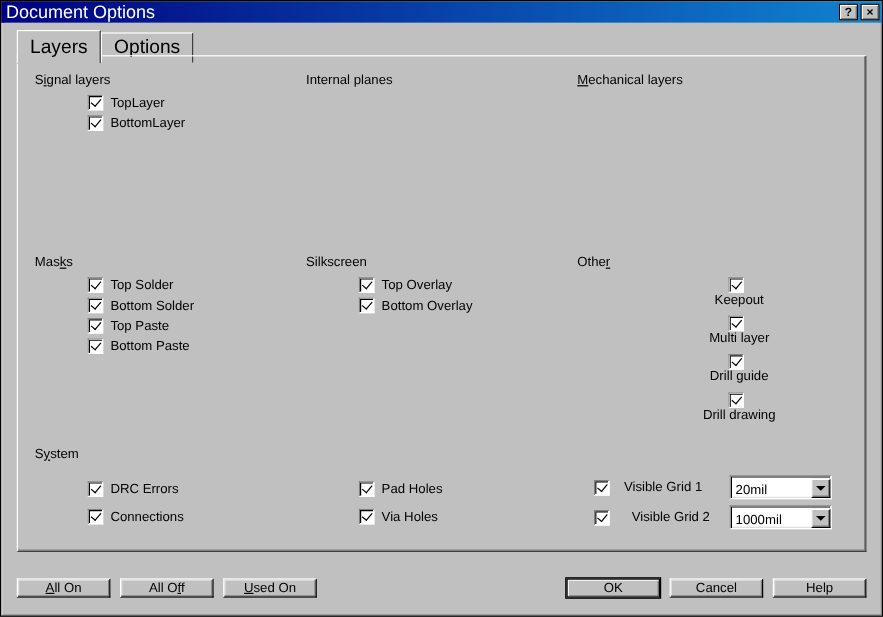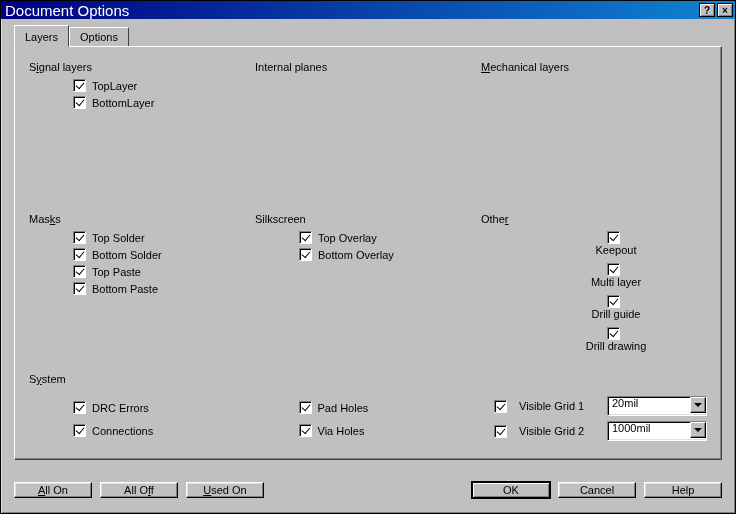--- a/index.html
+++ b/index.html
@@ -46,21 +46,21 @@
   position: absolute;
   top: 8px; left: 10px;
   display: flex;
 }
 .tab {
   padding: 3px 10px 3px 10px;
   background: #c0c0c0;
   border-top: 1px solid #fff;
   border-left: 1px solid #fff;
   border-right: 1px solid #404040;
-  font-size: 11px;
+  font-size: 16px;
   position: relative;
   cursor: default;
 }
 .tab.active {
   z-index: 3;
   margin-top: -2px;
   padding-top: 5px;
   border-bottom: 1px solid #c0c0c0;
   margin-bottom: -1px;
 }
@@ -109,28 +109,28 @@
   border-left: 1.7px solid #000;
   border-bottom: 1.7px solid #000;
   transform: rotate(-50deg);
 }
 .masks-row { display:flex; margin-top: 100px; }
 .row { display:flex; }
 .other-block .chk-row { margin-bottom: 7px; flex-direction: column; }
 .system-row .chk-row { margin: 10px 0 10px 14px;}
 .grid-field-row { display:flex; align-items:center; margin: 5px 0 5px 14px;}
 .combo {
-  width: 100px; height: 20px;
+  width: 85px; height: 20px;
   background: #fff;
   border-top: 1px solid #808080;
   border-left: 1px solid #808080;
   border-right: 1px solid #fff;
   border-bottom: 1px solid #fff;
   box-shadow: inset 1px 1px 0 #000, inset -1px -1px 0 #dfdfdf;
-  display: flex; align-items: flex-start;
+  display: flex; align-items: flex-end;
   padding-left: 4px;
   margin-left: 10px;
 }
 .combo-text { flex:1; font-size:11px; }
 .combo-btn {
   width: 16px; height: 16px;
   background: #c0c0c0;
   border-top: 1px solid #fff;
   border-left: 1px solid #fff;
   border-right: 1px solid #000;
@@ -307,21 +307,21 @@
             <div class="grid-field-row">
               <span class="chk checked"></span>
               <span style="margin-left:6px;width:78px;">Visible Grid 1</span>
               <div class="combo">
                 <span class="combo-text">20mil</span>
                 <span class="combo-btn"></span>
               </div>
             </div>
             <div class="grid-field-row">
               <span class="chk checked"></span>
-              <span style="margin-left:6px;width:78px;">Visible Grid 2</span>
+              <span style="margin-left:6px;width:78px;text-align:center;">Visible Grid 2</span>
               <div class="combo">
                 <span class="combo-text">1000mil</span>
                 <span class="combo-btn"></span>
               </div>
             </div>
           </div>
         </div>
       </div>
 
     </div>

